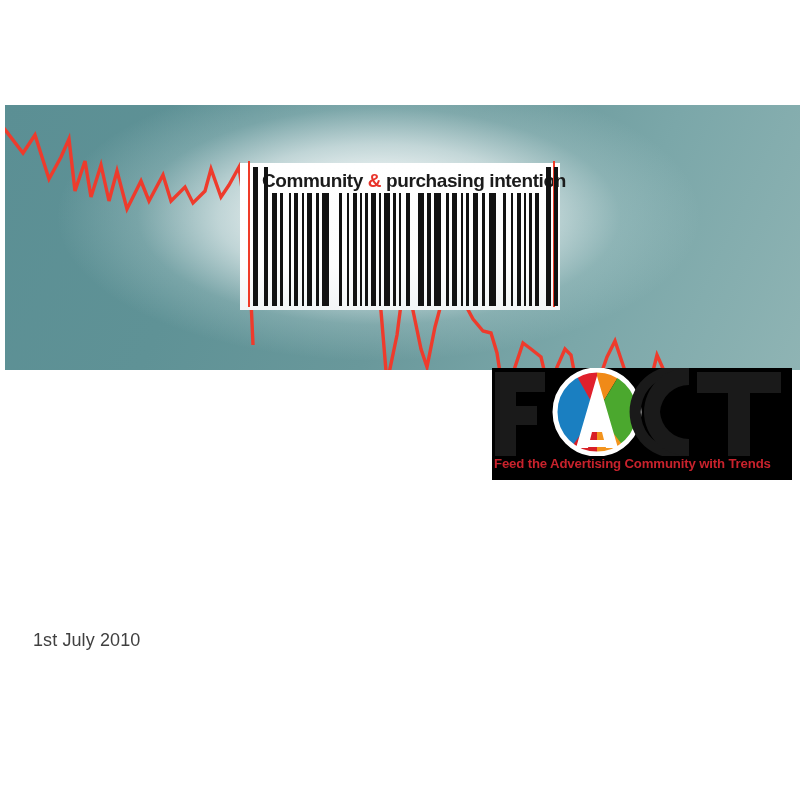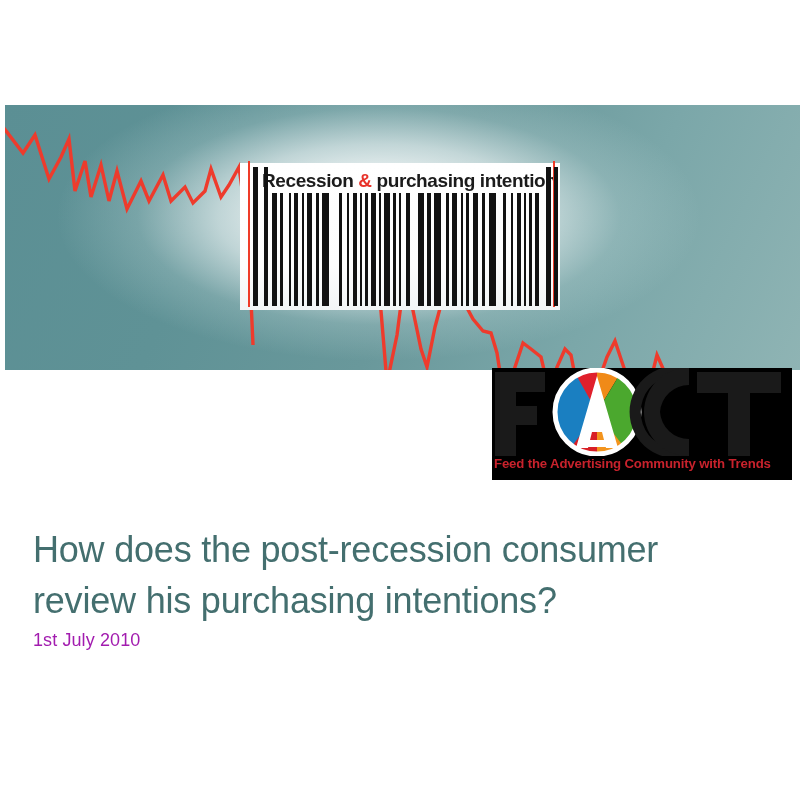--- a/index.html
+++ b/index.html
@@ -142,21 +142,21 @@
     color: #446f6f;
     letter-spacing: -0.2px;
   }
   .subtitle {
     position: absolute;
     left: 33px;
     top: 630px;
     font-family: "Liberation Sans", sans-serif;
     font-size: 18px;
     font-weight: normal;
-    color: #a21caf;
+    color: #404040;
     letter-spacing: 0.1px;
   }
 </style>
 </head>
 <body>
 
 <div id="slide">
 
   <div class="hero">
     <div class="hero-bg"></div>
@@ -170,21 +170,21 @@
       <polyline fill="none" stroke="#ee3b2c" stroke-width="3.4" stroke-linejoin="miter" points="318,196 340,180 352,176 360,112 368,100 376,206 382,278 392,230
                 398,184 406,196 416,244 422,262 430,222 438,192 446,172 454,188
                 468,214 478,226 486,228 492,248 500,300 508,268 518,238 526,244
                 536,252 544,286 552,262 560,244 566,250 574,292 582,320 590,286
                 602,252 610,236 618,260 628,290 636,308 644,282 652,250 660,268"></polyline>
     </svg>
 
     <div class="barcode-wrap" style="left:235px; top:58px;">
       <div class="barcode-card"></div>
 
-      <div class="bc-title"><span>Recession </span><span class="amp">&amp;</span><span> purchasing intention</span></div>
+      <div class="bc-title"><span>Community </span><span class="amp">&amp;</span><span> purchasing intention</span></div>
 
       <div class="redline" style="left:8px;"></div>
       <div class="redline" style="left:313px;"></div>
 
       <div class="bars">
         <div class="bar tall" style="left:3px;  width:5px;"></div>
         <div class="bar tall" style="left:14px; width:4px;"></div>
         <div class="bar" style="left:22px; width:5px;"></div>
         <div class="bar" style="left:30px; width:3px;"></div>
         <div class="bar" style="left:39px; width:2px;"></div>
@@ -270,20 +270,16 @@
 
       <g>
         <rect x="205" y="4" width="84" height="21" fill="#1a1a1a"></rect>
         <rect x="236" y="4" width="22" height="84" fill="#1a1a1a"></rect>
       </g>
     </svg>
 
     <div class="logo-tag">Feed the Advertising Community with Trends</div>
   </div>
 
-  <div class="title">
-    <div>How does the post-recession consumer</div>
-    <div>review his purchasing intentions?</div>
-  </div>
 
   <div class="subtitle">1st July 2010</div>
 
 </div>
 
 </body></html>

